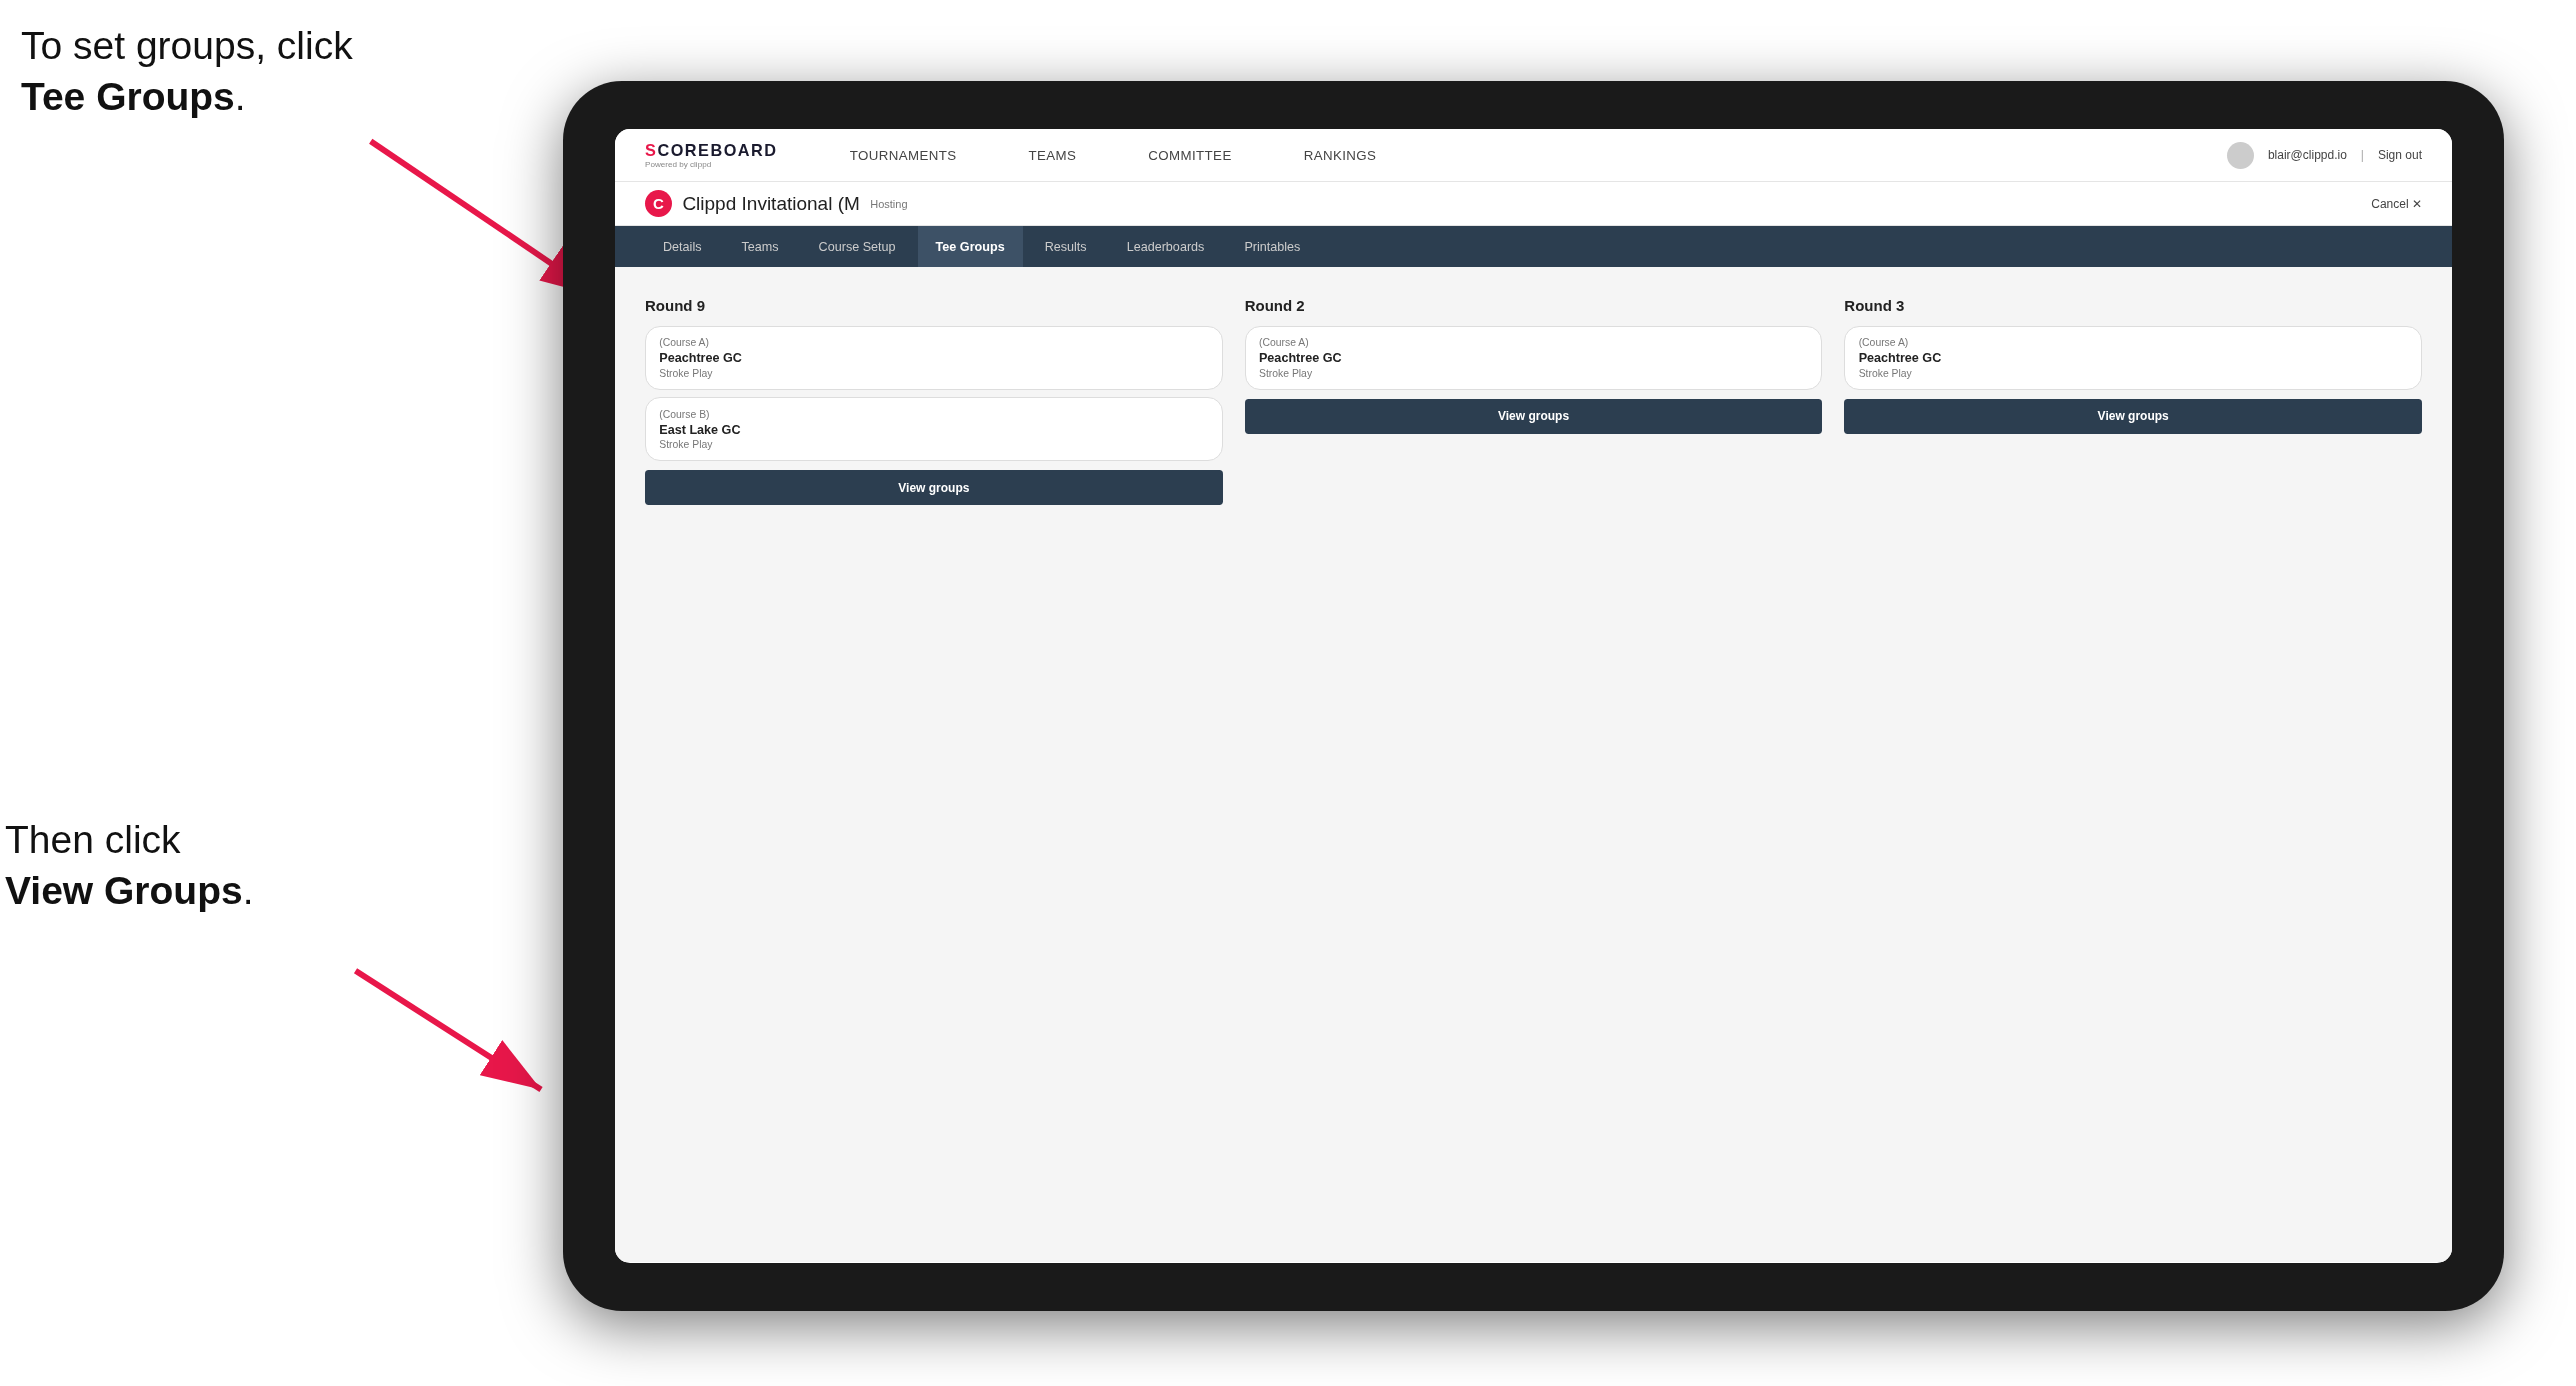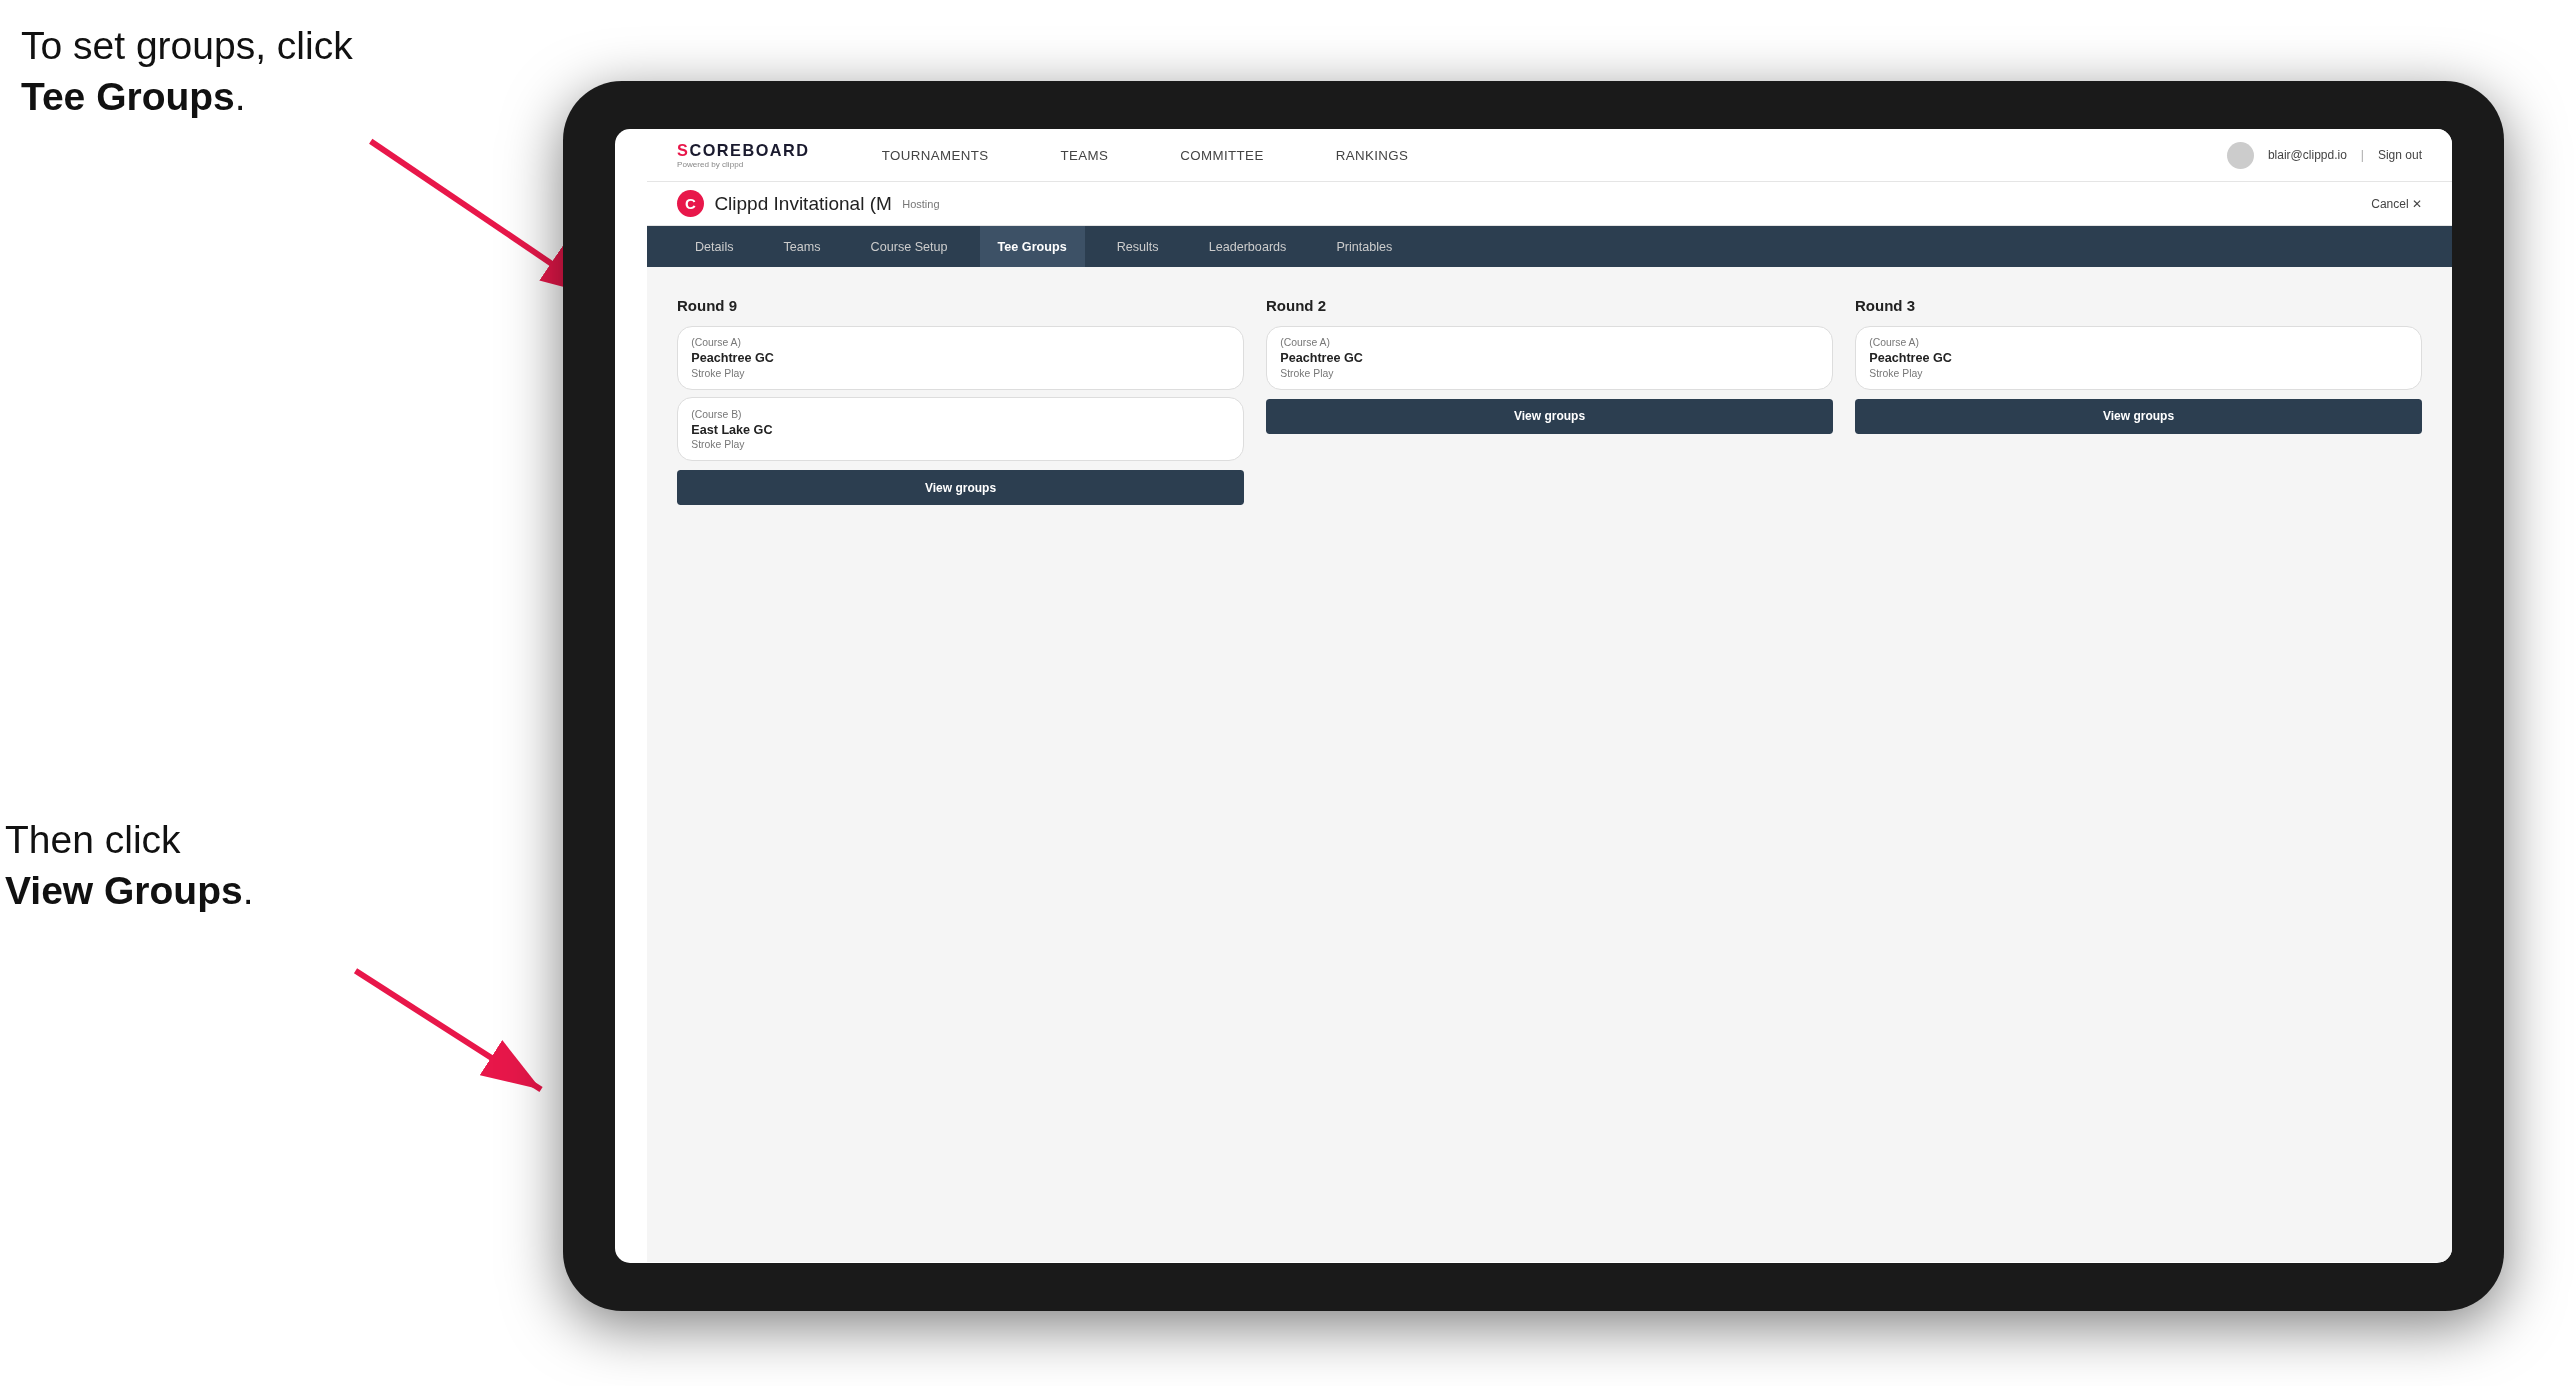--- a/index.html
+++ b/index.html
@@ -71,21 +71,20 @@
       justify-content: center;
     }
 
     .tablet-screen {
       width: 1837px;
       height: 1134px;
       background: #ffffff;
       border-radius: 15px;
       overflow: hidden;
       position: relative;
-      padding-left: 32px;
     }
 
     
     .top-nav {
       background: #ffffff;
       border-bottom: 0.7px solid #e5e5e5;
       height: 53px;
       display: flex;
       align-items: center;
       padding: 0 30px;
@@ -200,21 +199,21 @@
       cursor: pointer;
     }
 
     
     .tab-bar {
       background: #2c3e50;
       height: 41px;
       display: flex;
       align-items: center;
       padding: 0 30px;
-      gap: 14px;
+      gap: 4px;
     }
 
     .tab-item {
       height: 41px;
       display: flex;
       align-items: center;
       padding: 0 18px;
       font-size: 12.6px;
       color: #ccc;
       cursor: pointer;

